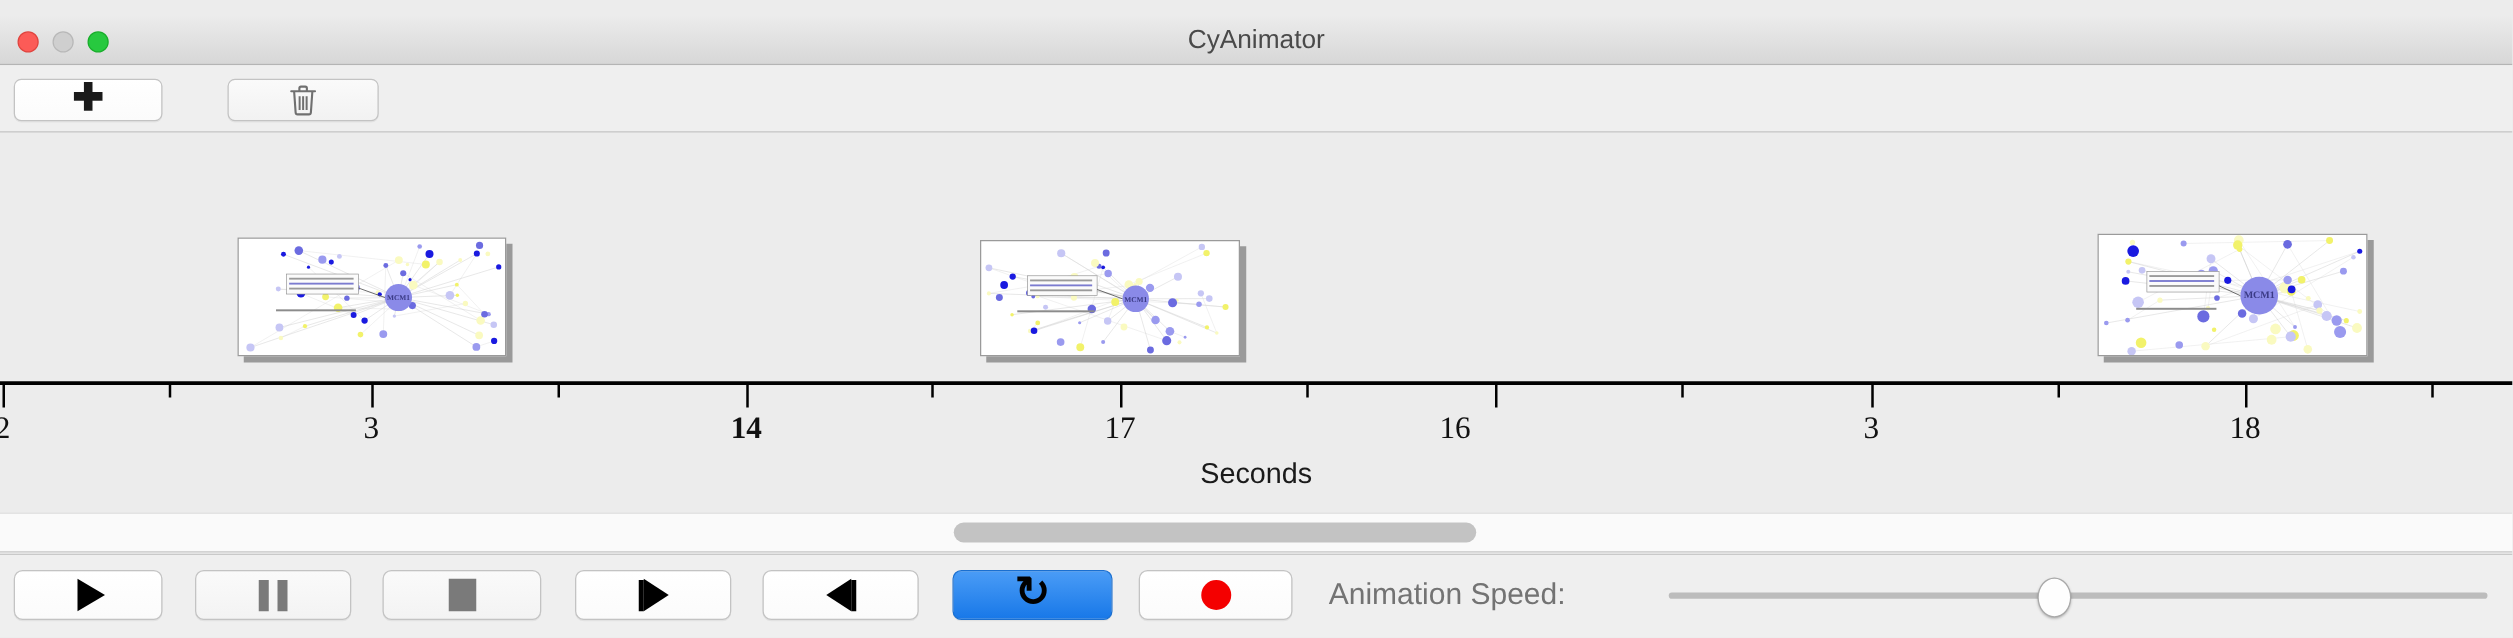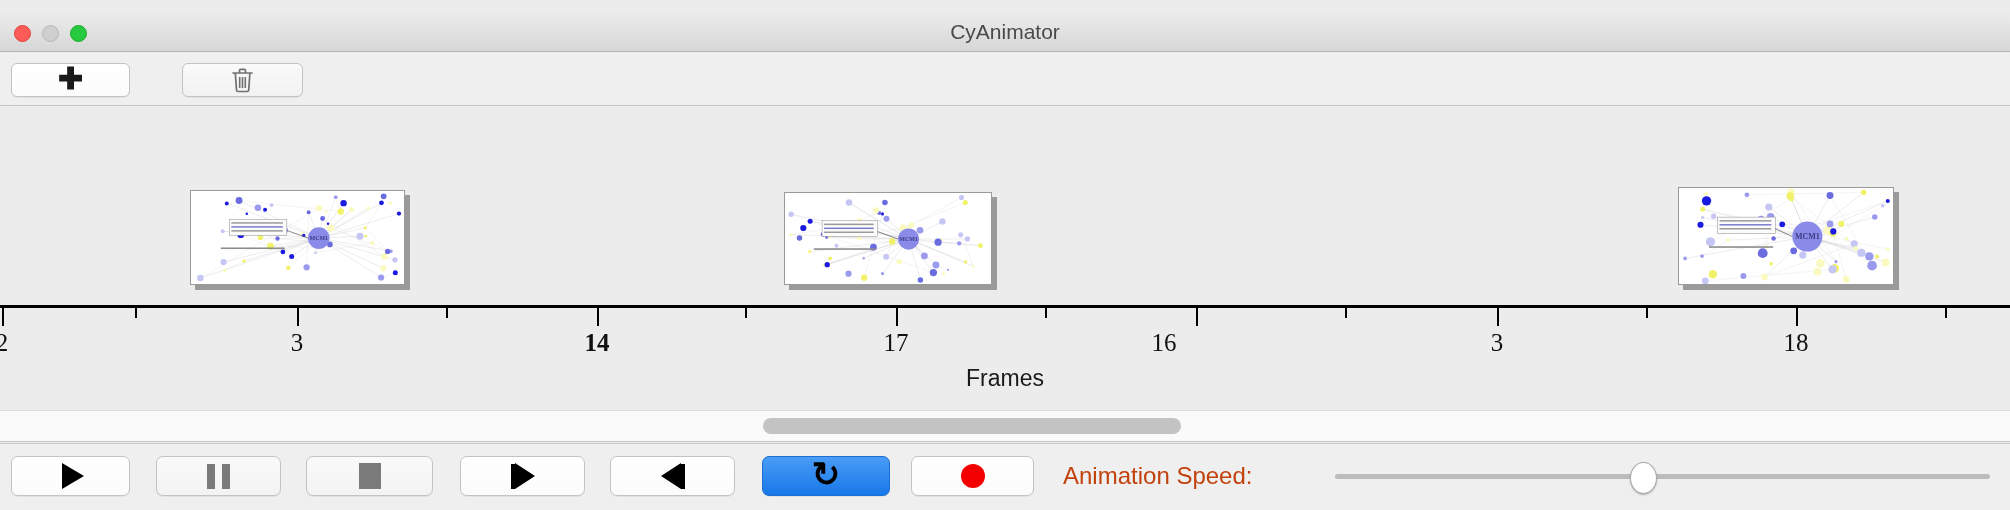--- a/index.html
+++ b/index.html
@@ -152,21 +152,21 @@
   }
   .skip .tri-r {
     width: 0; height: 0;
     border-top: 13px solid transparent; border-bottom: 13px solid transparent;
     border-left: 20px solid #000;
   }
   .loop-glyph { font-size: 34px; font-weight: bold; color: #000; line-height: 1; margin-top: -4px; }
   .rec-dot { width: 24px; height: 24px; border-radius: 50%; background: #f40000; }
   .speed-label {
     position: absolute; top: 12px; height: 40px; line-height: 40px;
-    font-size: 24px; color: #c2410c;
+    font-size: 24px; color: #737373;
   }
   .slider { position: absolute; top: 12px; height: 40px; }
   .slider-track {
     position: absolute; top: 18px; left: 0; right: 0; height: 5px;
     background: #bcbcbc; border-radius: 3px;
   }
   .slider-thumb {
     position: absolute; top: 6px; width: 27px; height: 32px;
     border-radius: 50%; background: #fefefe;
     border: 1px solid #a9a9a9; box-shadow: 0 1px 2px rgba(0,0,0,.25);
@@ -561,21 +561,21 @@
       </div>
     <div id="labels-layer">
         <div class="tick-label" style="left: 2px;">2</div>
         <div class="tick-label" style="left: 297px;">3</div>
         <div class="tick-label" style="left: 597px; font-weight: bold;">14</div>
         <div class="tick-label" style="left: 896px;">17</div>
         <div class="tick-label" style="left: 1164px;">16</div>
         <div class="tick-label" style="left: 1497px;">3</div>
         <div class="tick-label" style="left: 1796px;">18</div>
       </div>
-    <div class="axis-title">Frames</div>
+    <div class="axis-title">Seconds</div>
   </div>
 
   <div class="hscroll">
     <div class="hthumb" id="hthumb" style="left: 763px; width: 418px;"></div>
   </div>
 
   <div class="playbar">
     <div class="pbtn" id="play-button" style="left: 11px; width: 119px;">
       <span class="tri-play"></span>
     </div>

